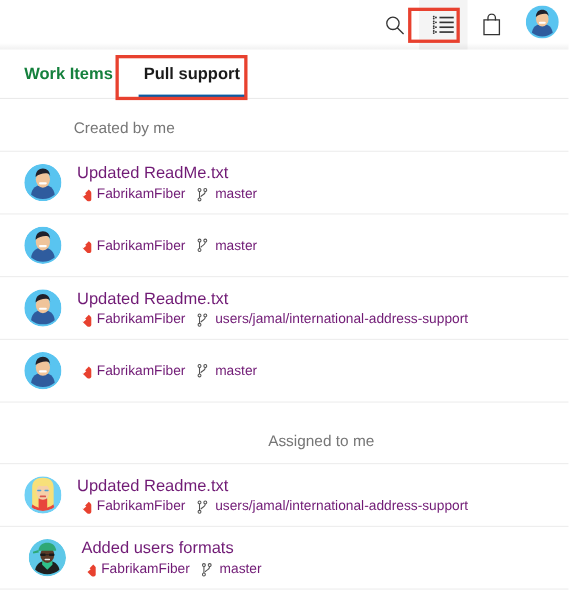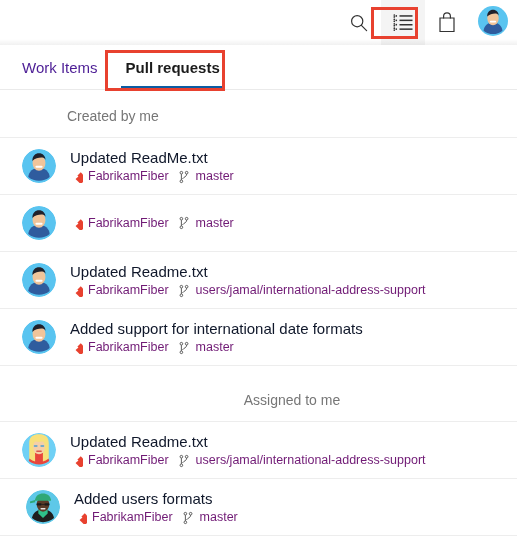--- a/index.html
+++ b/index.html
@@ -88,23 +88,24 @@
     border-bottom: 1px solid #eaeaea;
     box-sizing: border-box;
   }
   .tab {
     position: relative;
     height: 44px;
     display: flex;
     align-items: center;
     padding: 0 14px;
     font-size: 15px;
-    color: #4c1d95;
+    color: #15803d;
     cursor: pointer;
     box-sizing: border-box;
+    font-weight: bold;
   }
   .tab:first-child { padding-left: 0; }
   .tab.active {
     font-weight: bold;
     color: #1b1b1b;
   }
   .tab.active::after {
     content: "";
     position: absolute;
     left: 9px;
@@ -149,21 +150,21 @@
     flex: 0 0 34px;
     border-radius: 50%;
     overflow: hidden;
     margin-right: 14px;
   }
   .pr-avatar svg { display: block; }
 
   .pr-text { display: flex; flex-direction: column; justify-content: center; min-width: 0; }
   .pr-title {
     font-size: 15px;
-    color: #0f172a;
+    color: #701a75;
     line-height: 19px;
     margin-bottom: 2px;
     white-space: nowrap;
   }
   .pr-meta {
     display: flex;
     align-items: center;
     font-size: 12.5px;
     color: #701a75;
     line-height: 15px;
@@ -240,21 +241,21 @@
   </div>
 </div>
 
 <div class="anno-box" id="anno-queue"></div>
 
 <div class="tabs">
   <div class="tab">
     <span>Work Items</span>
   </div>
   <div class="tab active">
-    <span>Pull requests</span>
+    <span>Pull support</span>
   </div>
 </div>
 
 <div class="anno-box" id="anno-tab"></div>
 
 <div class="content">
 
   <div class="section-header">Created by me</div>
 
   <div class="pr-list">
@@ -373,21 +374,20 @@
       <div class="pr-avatar">
         <svg width="34" height="34" viewBox="0 0 40 40">
           <circle cx="20" cy="20" r="20" fill="#59c4f0"></circle>
           <path d="M20 22 c-7 0 -12 4.5 -12.6 11 a20 20 0 0 0 25.2 0 C32 26.5 27 22 20 22 z" fill="#2f5c9e"></path>
           <ellipse cx="20" cy="16.5" rx="7.6" ry="9" fill="#f0c49a"></ellipse>
           <path d="M12.2 14 c0 -6 3.5 -9 7.8 -9 s7.8 3 7.8 9 c0 -1.5 -1 -3.2 -2.6 -3.6 c-3.6 -0.9 -9.4 0.4 -13 3.6 z" fill="#20212b"></path>
           <rect x="15.8" y="19.6" width="8.4" height="2.4" rx="1.2" fill="#ffffff"></rect>
         </svg>
       </div>
       <div class="pr-text">
-        <div class="pr-title">Added support for international date formats</div>
         <div class="pr-meta">
           <span class="meta-repo-icon">
             <svg width="13" height="13" viewBox="0 0 16 16">
               <rect x="8" y="0.6" width="10.4" height="10.4" transform="rotate(45 8 8)" fill="#e8412f"></rect>
               <path d="M6.1 4.4 L10.4 8 L6.1 11.6 Z" fill="#ffffff"></path>
               <rect x="4.6" y="4.4" width="1.4" height="7.2" fill="#ffffff"></rect>
             </svg>
           </span>
           <span class="meta-repo-name">FabrikamFiber</span>
           <span class="meta-branch-icon">

